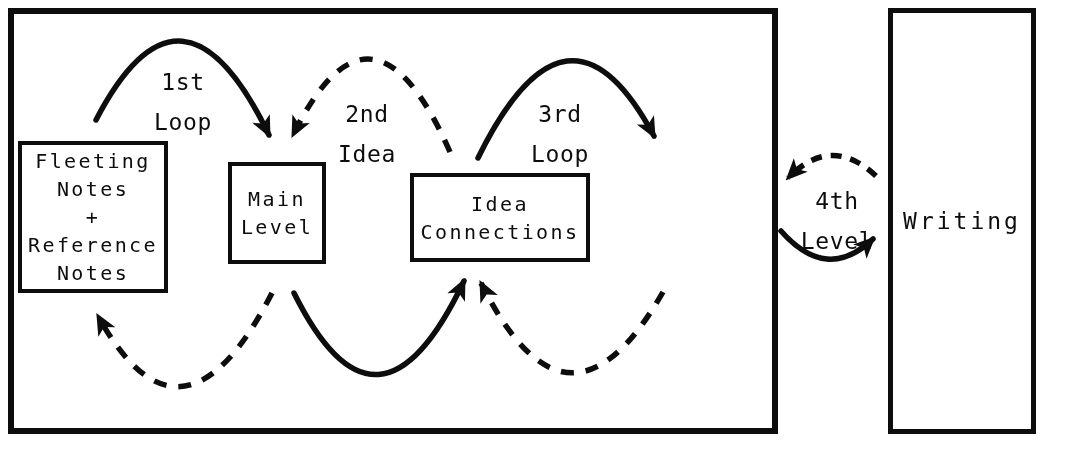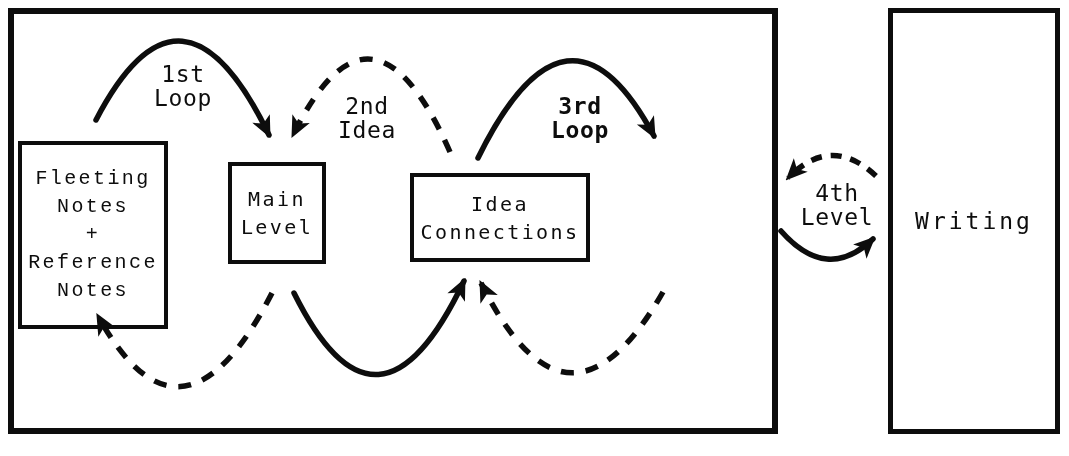--- a/index.html
+++ b/index.html
@@ -31,52 +31,52 @@
     font-size: 20px;
     line-height: 28px;
     letter-spacing: 2.4px;
   }
   .main-system-box {
     left: 8px; top: 8px; width: 770px; height: 426px;
     border-width: 6px;
     background: transparent;
   }
   .writing-box {
-    left: 888px; top: 8px; width: 172px; height: 426px;
+    left: 888px; top: 8px; width: 148px; height: 426px;
     border-width: 5px;
     text-align: center;
   }
   .writing-box span {
     font-size: 23px;
     letter-spacing: 3px;
   }
-  .fleeting-box  { left: 18px;  top: 141px; width: 150px; height: 188px; border-width: 4px; font-family: Liberation Mono, monospace; }
+  .fleeting-box  { left: 18px;  top: 141px; width: 150px; height: 152px; border-width: 4px; }
   .main-notes-box{ left: 228px; top: 162px; width: 98px;  height: 102px; border-width: 4px; }
   .idea-box      { left: 382px; top: 173px; width: 180px; height: 89px;  border-width: 4px; margin-left: 28px; }
   .high-level-box{ left: 620px; top: 159px; width: 142px; height: 111px; border-width: 4px; }
   .arrows-layer {
     position: absolute;
     left: 0; top: 0;
     width: 1069px;
     height: 456px;
     pointer-events: none;
   }
   .loop-label {
     position: absolute;
     transform: translateX(-50%);
     white-space: pre-line;
     text-align: center;
     font-size: 23px;
-    line-height: 24px;
+    line-height: 40px;
     letter-spacing: 0.7px;
     color: #0d0d0d;
   }
   .loop1-label { left: 183px; top: 62px; }
   .loop2-label { left: 367px; top: 94px; }
-  .loop3-label { left: 580px; top: 94px; font-weight: bold; }
+  .loop3-label { left: 560px; top: 94px; }
   .loop4-label { left: 837px; top: 181px; }
 </style>
 </head>
 <body>
 
 <div class="canvas">
 
   <div class="box main-system-box"></div>
 
   <div class="box writing-box">

